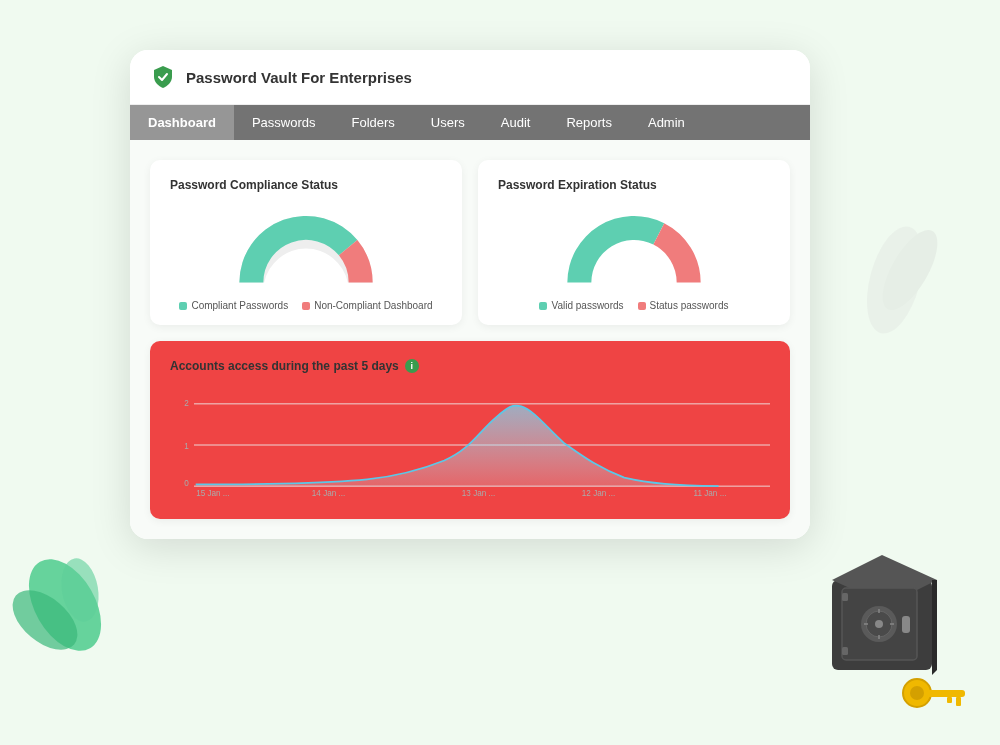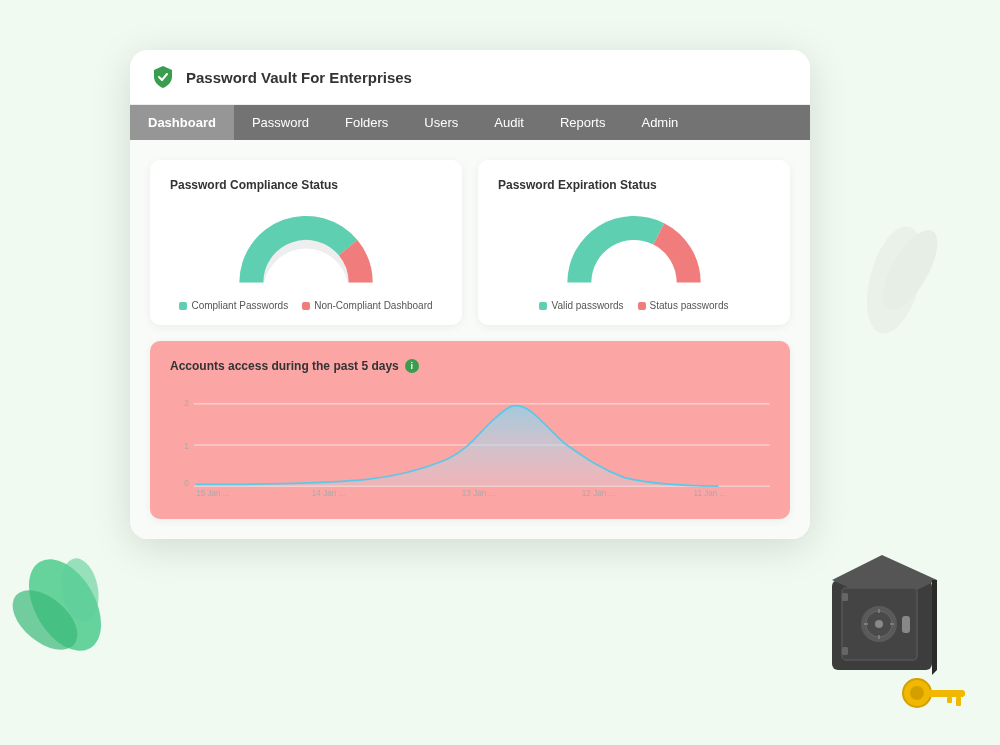--- a/index.html
+++ b/index.html
@@ -118,21 +118,21 @@
     }
     .legend-dot {
       width: 8px;
       height: 8px;
       border-radius: 2px;
       flex-shrink: 0;
     }
 
     
     .bottom-chart-card {
-      background: #fca5a5;
+      background: #ef4444;
       border-radius: 10px;
       padding: 18px 20px 14px;
       box-shadow: 0 2px 8px rgba(0,0,0,0.06);
     }
     .bottom-chart-header {
       display: flex;
       align-items: center;
       gap: 6px;
       margin-bottom: 12px;
     }
@@ -198,21 +198,21 @@
 
     <svg class="app-logo" viewBox="0 0 26 26">
       <path d="M13 2 L22 6 L22 13 C22 18 17.5 22 13 24 C8.5 22 4 18 4 13 L4 6 Z" fill="#3a9c4e"></path>
       <path d="M9 13 L12 16 L17 10" stroke="white" stroke-width="2" fill="none" stroke-linecap="round" stroke-linejoin="round"></path>
     </svg>
     <span class="app-title">Password Vault For Enterprises</span>
   </div>
 
   <nav class="app-nav">
     <div class="nav-item active">Dashboard</div>
-    <div class="nav-item">Password</div>
+    <div class="nav-item">Passwords</div>
     <div class="nav-item">Folders</div>
     <div class="nav-item">Users</div>
     <div class="nav-item">Audit</div>
     <div class="nav-item">Reports</div>
     <div class="nav-item">Admin</div>
   </nav>
 
   <div class="app-content">
 
     <div class="charts-row">

